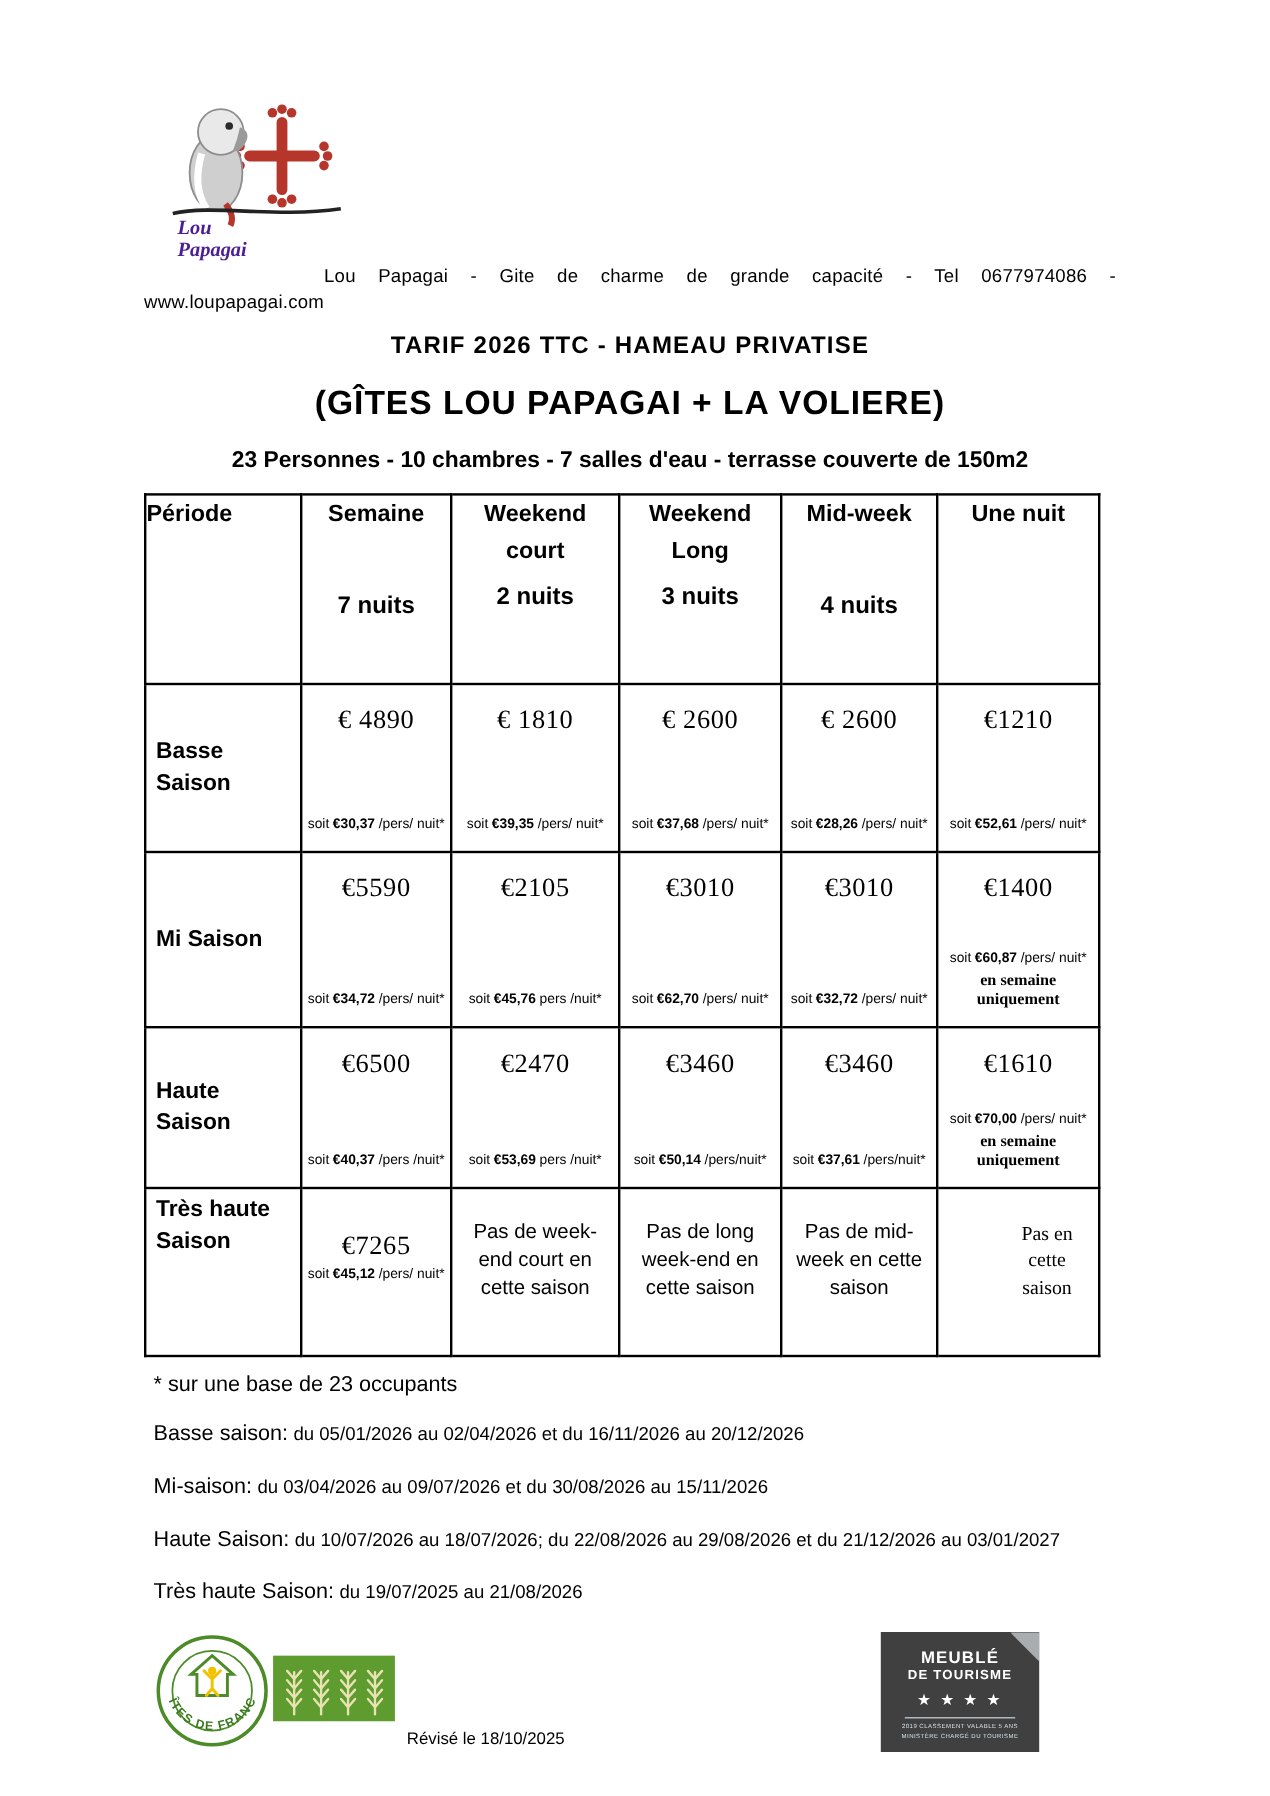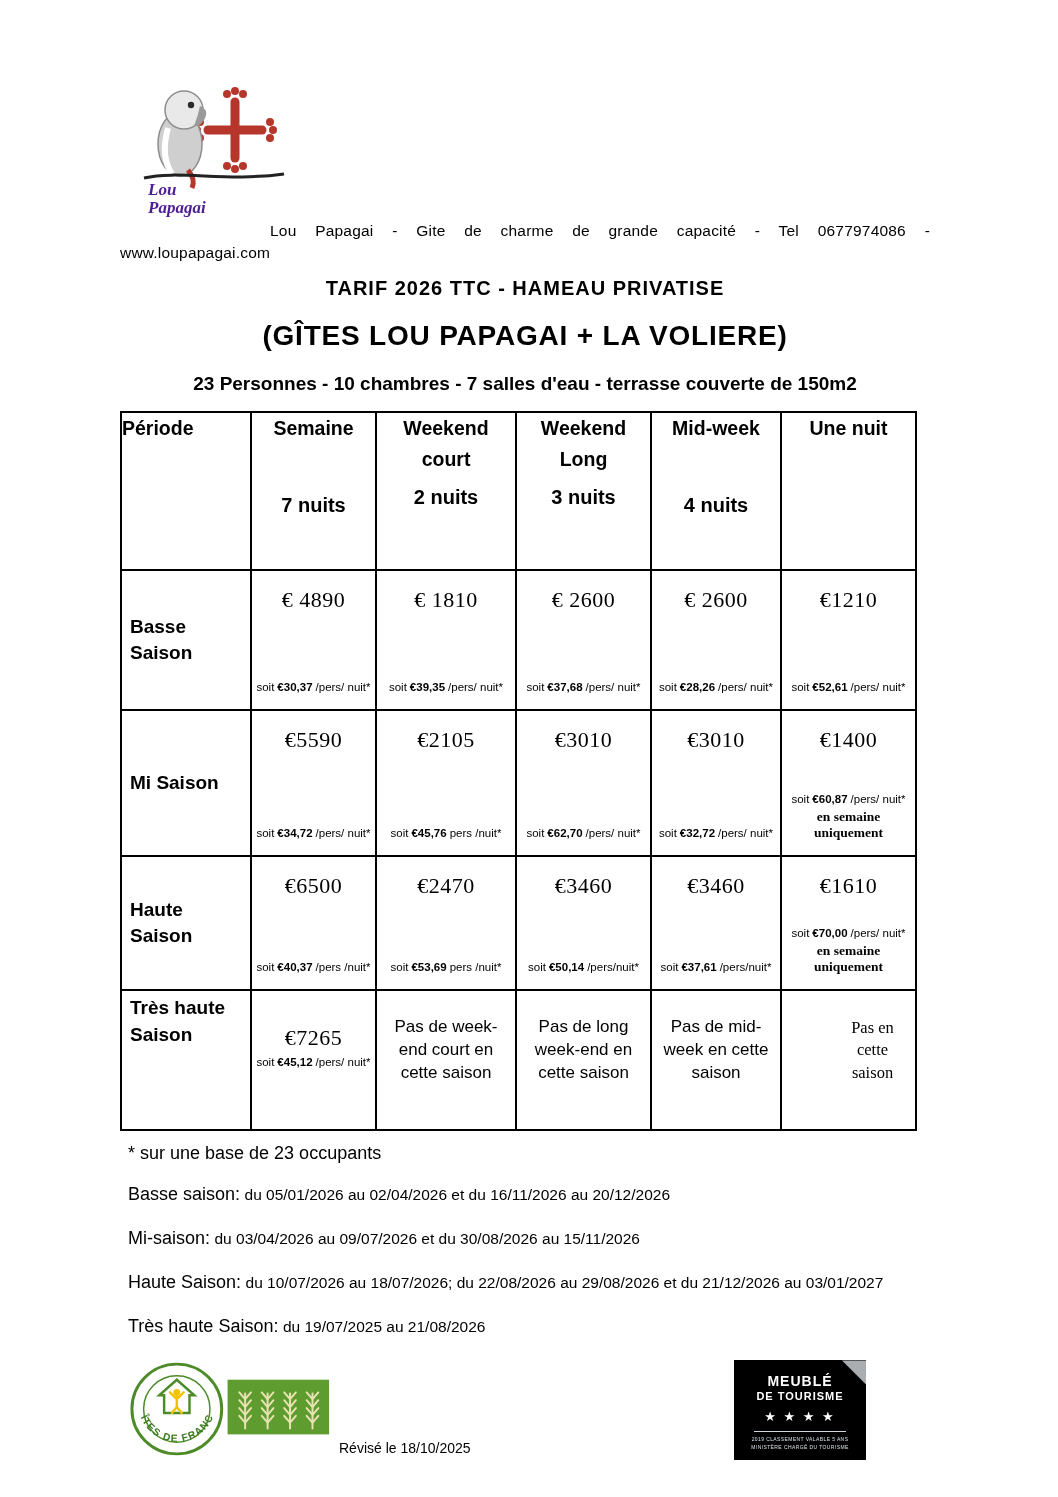--- a/index.html
+++ b/index.html
@@ -60,21 +60,21 @@
   
   .occupants { margin-top:12px; font-size:18px; padding-left:8px; }
   .season-line { margin-top:17px; padding-left:8px; line-height:1.5; }
   .season-line .slabel { font-size:18px; }
   .season-line .sdates { font-size:15.5px; }
 
   
   .footer { margin-top:20px; display:flex; align-items:flex-start; }
   .gites-logo { width:205px; height:98px; margin-left:8px; }
   .revision { align-self:flex-end; margin-left:6px; margin-bottom:4px; font-size:14px; }
-  .meuble { position:relative; width:132px; height:100px; background:#000000; color:#fff;
+  .meuble { position:relative; width:132px; height:100px; background:#404040; color:#fff;
             text-align:center; margin-left:auto; margin-right:64px; overflow:hidden; padding-top:13px; }
   .meuble .corner { position:absolute; top:0; right:0; width:24px; height:24px;
                     background:#a9adb0; clip-path:polygon(0 0,100% 0,100% 100%); }
   .meuble .m1 { font-size:14px; font-weight:700; letter-spacing:1px; }
   .meuble .m2 { font-size:11px; font-weight:700; letter-spacing:1px; margin-top:1px; }
   .meuble .stars { font-size:13px; letter-spacing:2px; margin-top:7px; }
   .meuble .rule { width:92px; height:1px; background:#cfd8dd; margin:7px auto 4px; }
   .meuble .tiny { font-size:5px; letter-spacing:.4px; line-height:1.5; color:#d7e2e8; }
 </style>
 </head>

